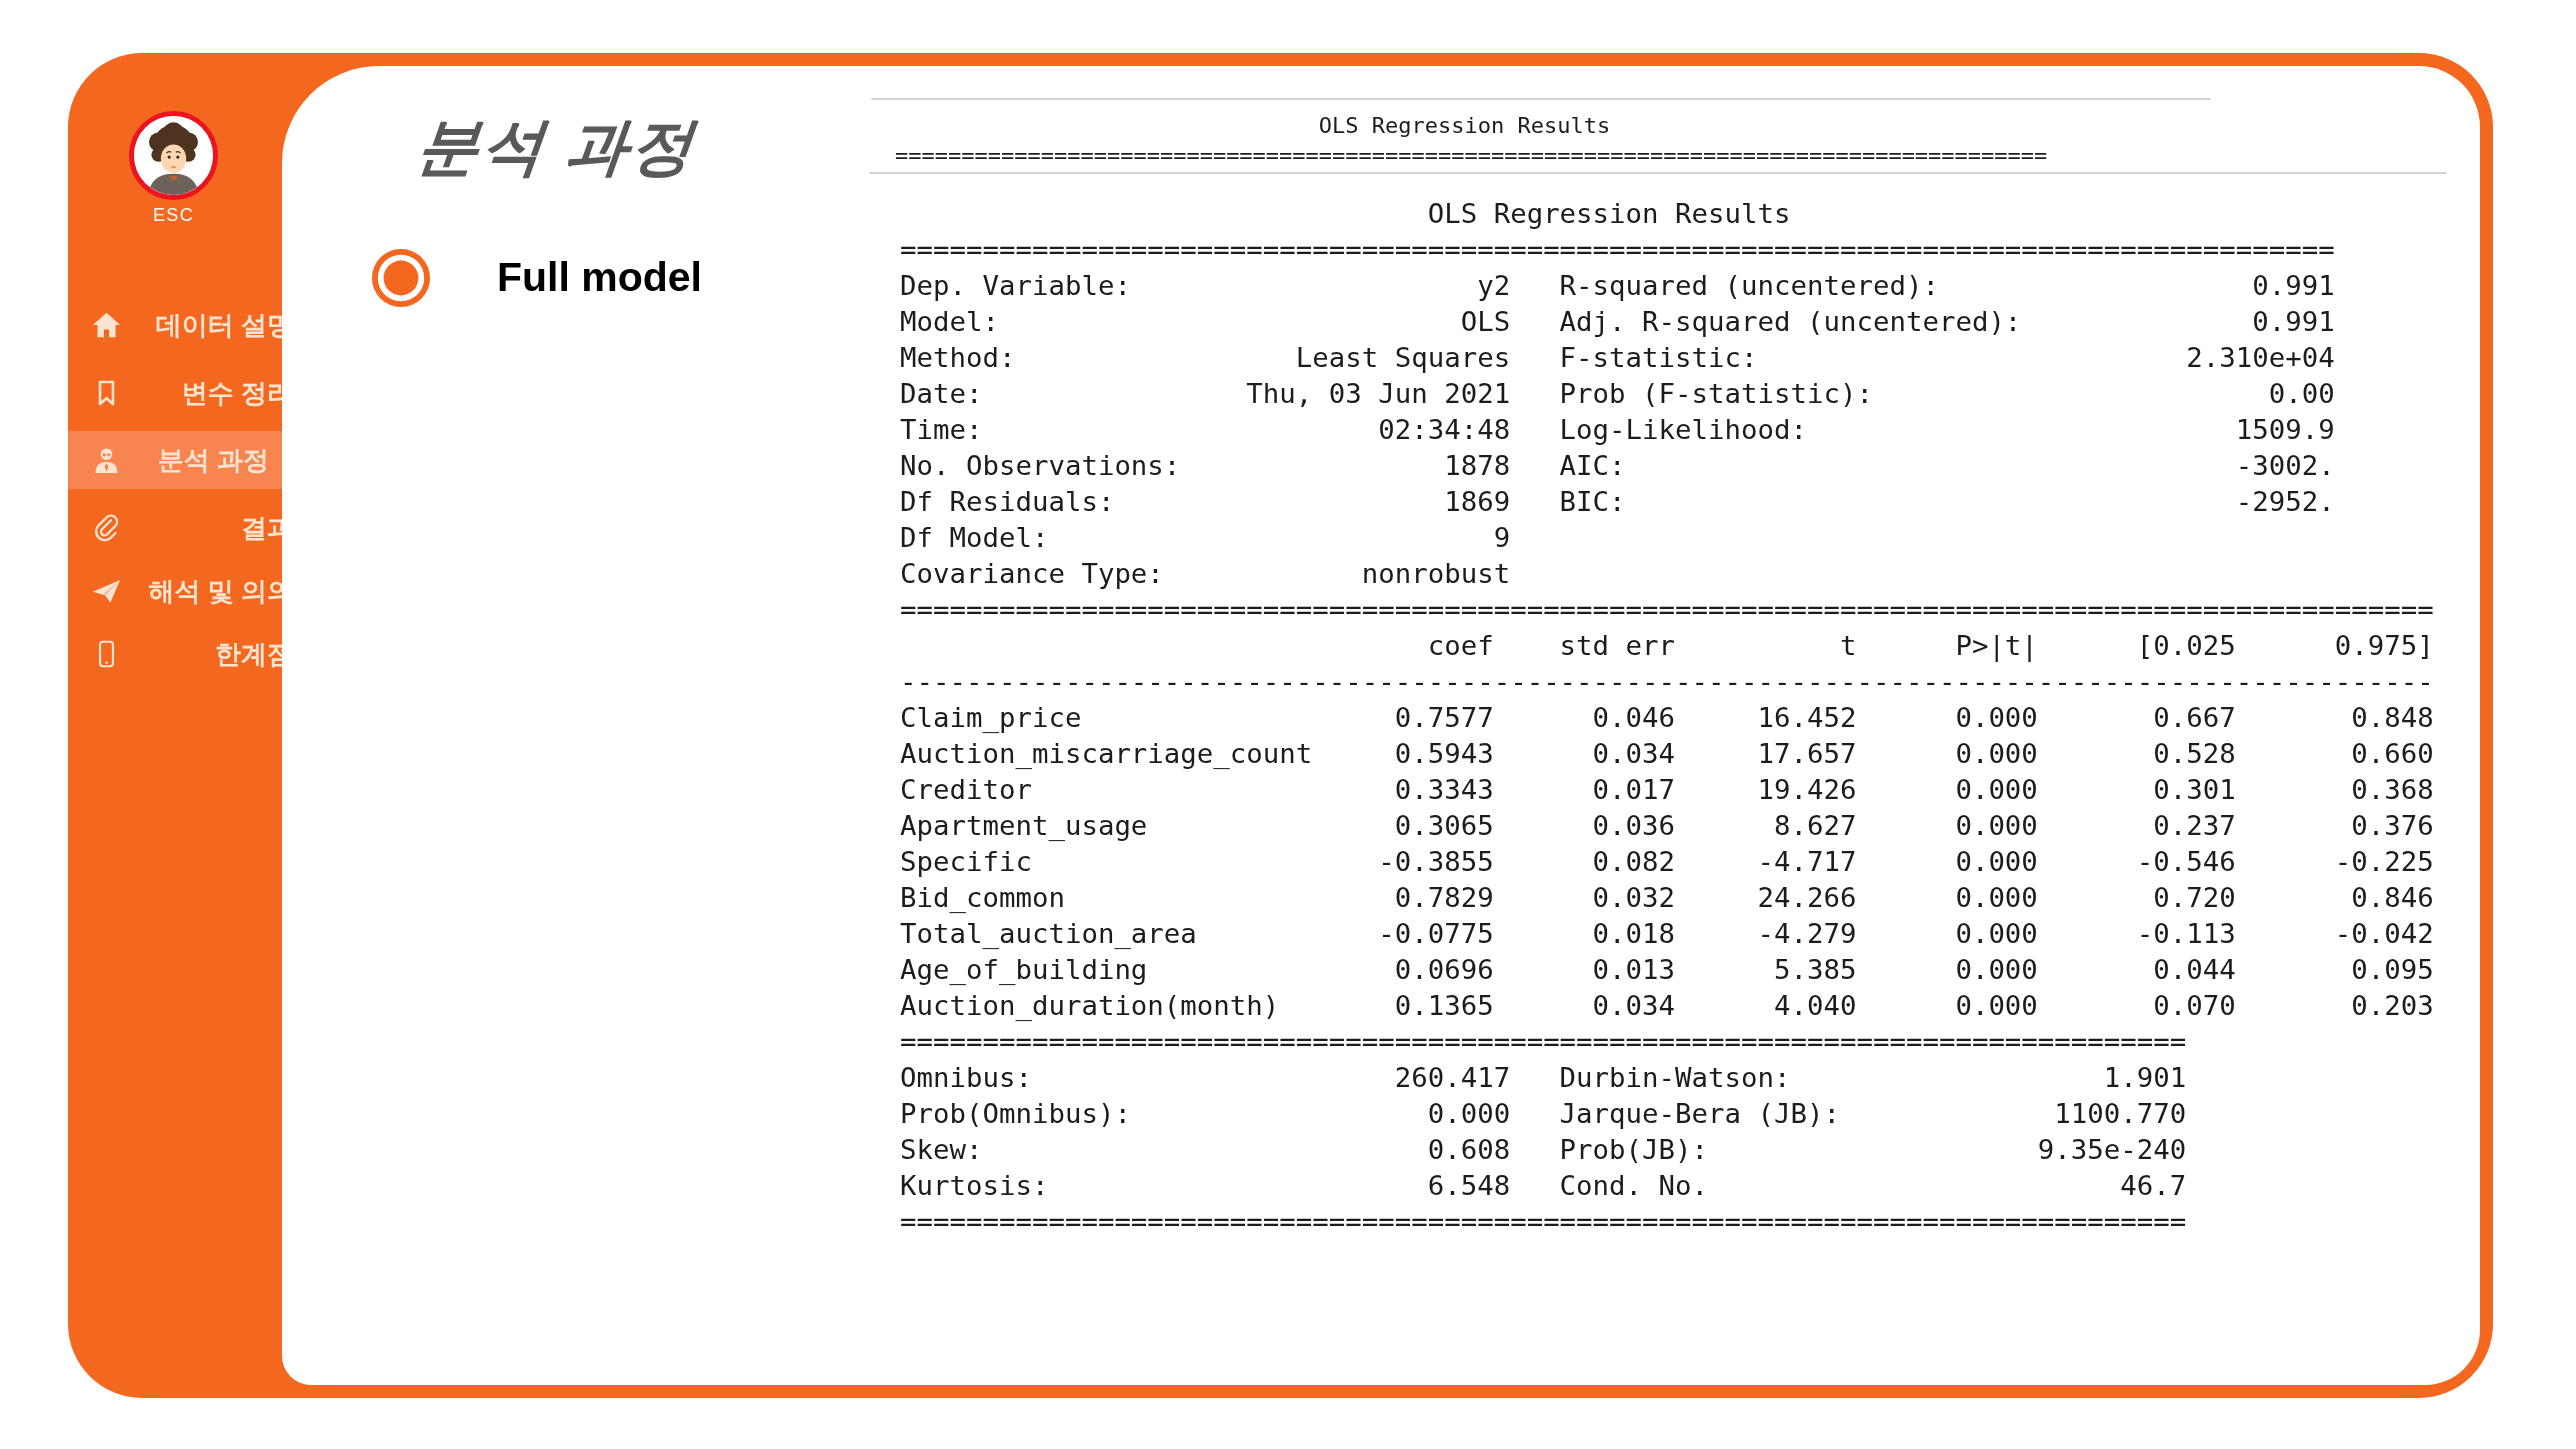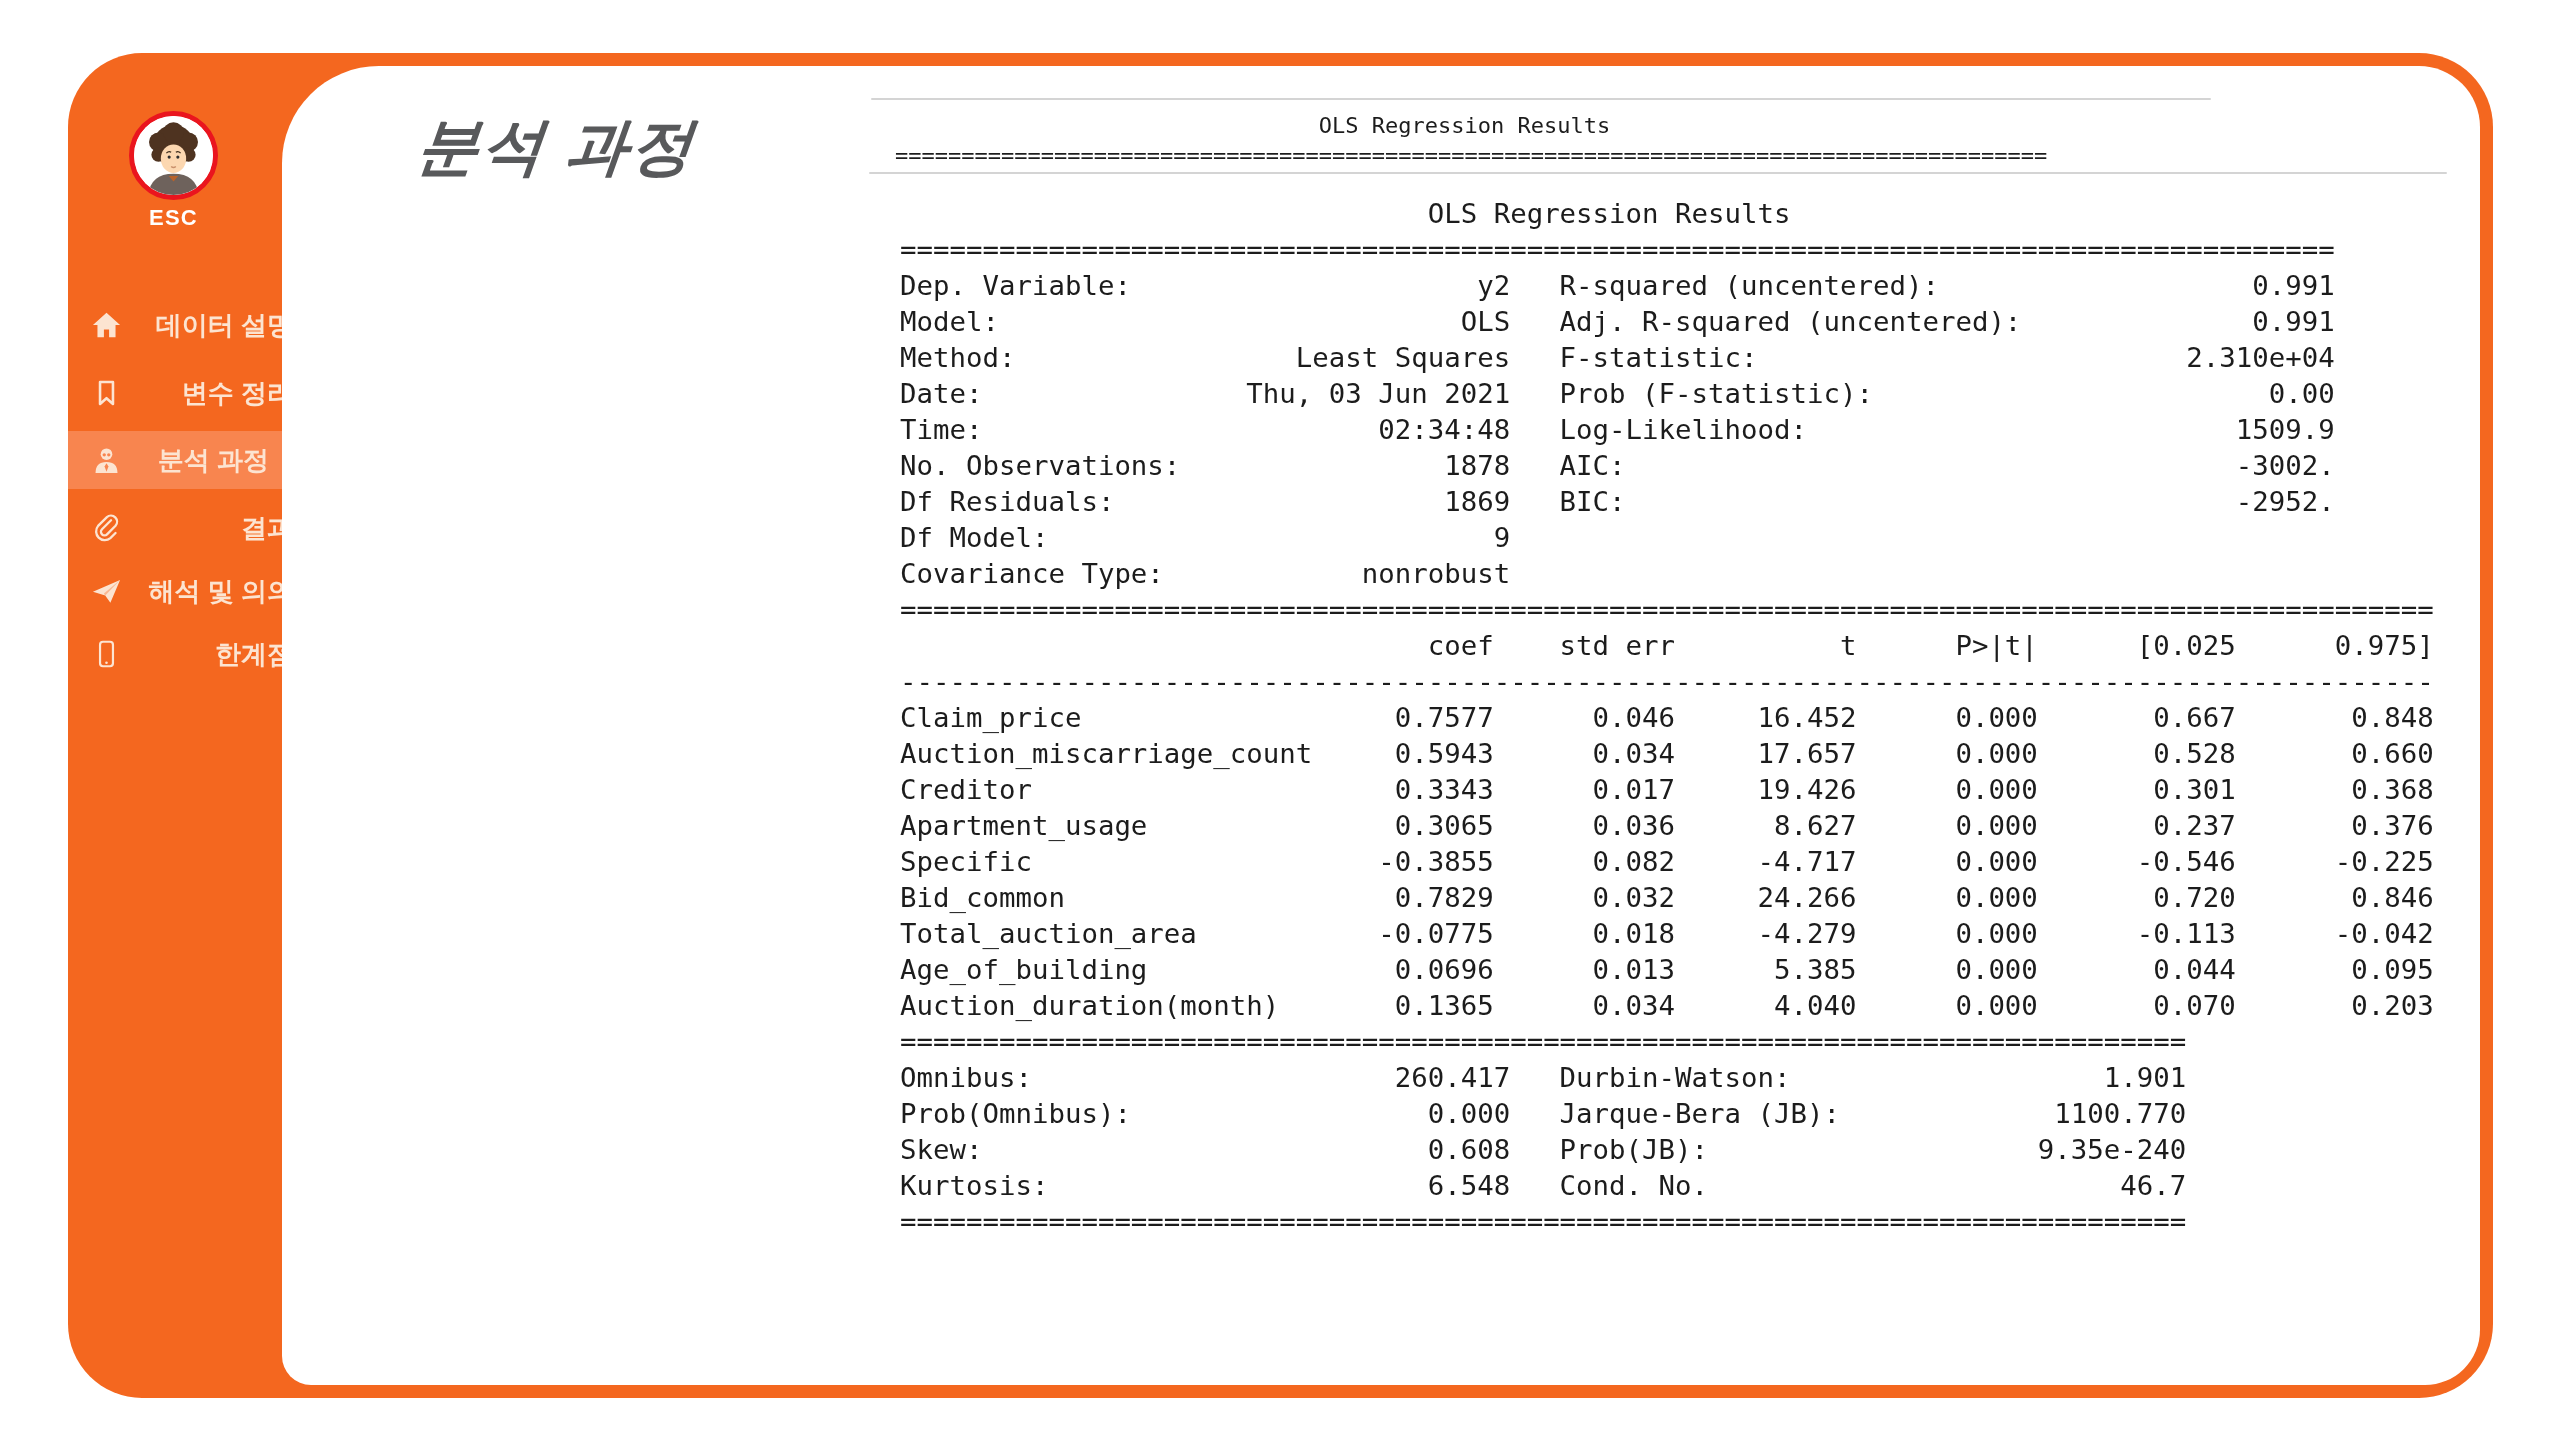--- a/index.html
+++ b/index.html
@@ -9,21 +9,21 @@
   
   .frame{position:absolute;left:68px;top:53px;width:2425px;height:1345px;
          background:#f4671f;border-radius:74px;}
   .card{position:absolute;left:214px;top:13px;width:2198px;height:1319px;background:#ffffff;
         border-radius:97px 61px 55px 29px;}
 
   .avatar{position:absolute;left:61px;top:58px;width:89px;height:89px;border-radius:50%;
           background:#ffffff;border:5.2px solid #ea151e;box-sizing:border-box;overflow:hidden;}
   .avatar svg{width:100%;height:100%;display:block;}
   .esc{position:absolute;left:61px;top:152px;width:89px;text-align:center;color:#ffffff;
-       font-size:22px;font-weight:bold;letter-spacing:1.3px;}
+       font-size:18px;font-weight:normal;letter-spacing:1.3px;}
 
   .menu{position:absolute;left:0;top:243px;width:214px;}
   .menu-item{position:relative;width:238px;height:58px;}
   .menu-item.active{background:#f8854f;width:214px;}
   .mi-icon{position:absolute;left:23px;top:50%;transform:translateY(-50%);width:31px;height:31px;}
   .mi-icon svg{width:31px;height:31px;display:block;}
   .mi-label{position:absolute;right:13px;top:50%;transform:translateY(-50%);
             color:#fce4d1;font-size:26px;font-weight:bold;white-space:nowrap;}
   .gap105{height:9.7px;} .gap98{height:5.2px;}
 
@@ -139,20 +139,24 @@
         </svg>
       </span>
       <span class="mi-label">한계점</span>
     </div>
   </div>
 
   <div class="card">
 
     <div class="page-title">분석 과정</div>
 
+    <div class="opt-row r1">
+      <span class="radio"></span>
+      <span class="opt-label">Full model</span>
+    </div>
 
 
     <div class="hairline hl1"></div>
     <div class="hairline hl2"></div>
 
     <pre class="console-clipped">                                OLS Regression Results
 =======================================================================================</pre>
     <pre class="console-main">                                OLS Regression Results
 =======================================================================================
 Dep. Variable:                     y2   R-squared (uncentered):                   0.991

